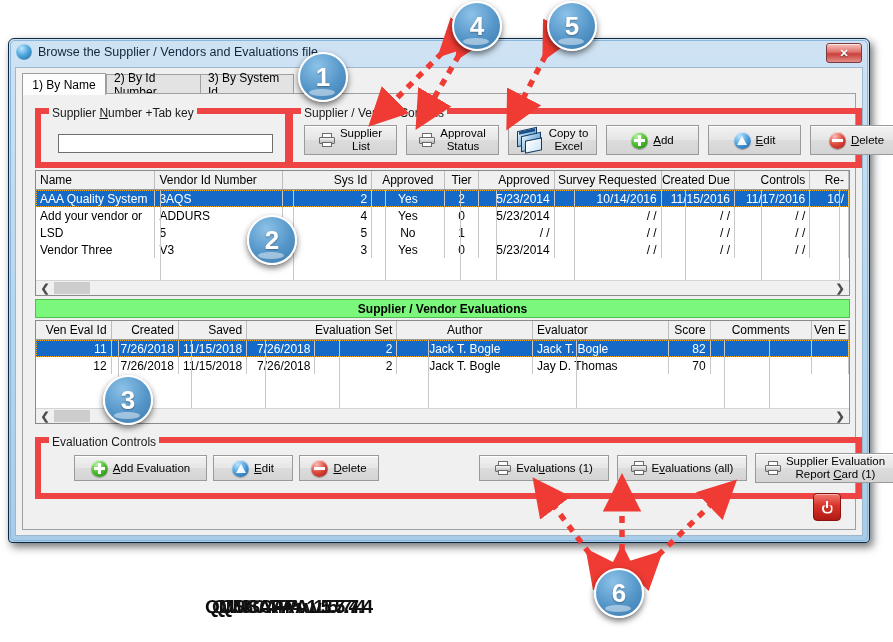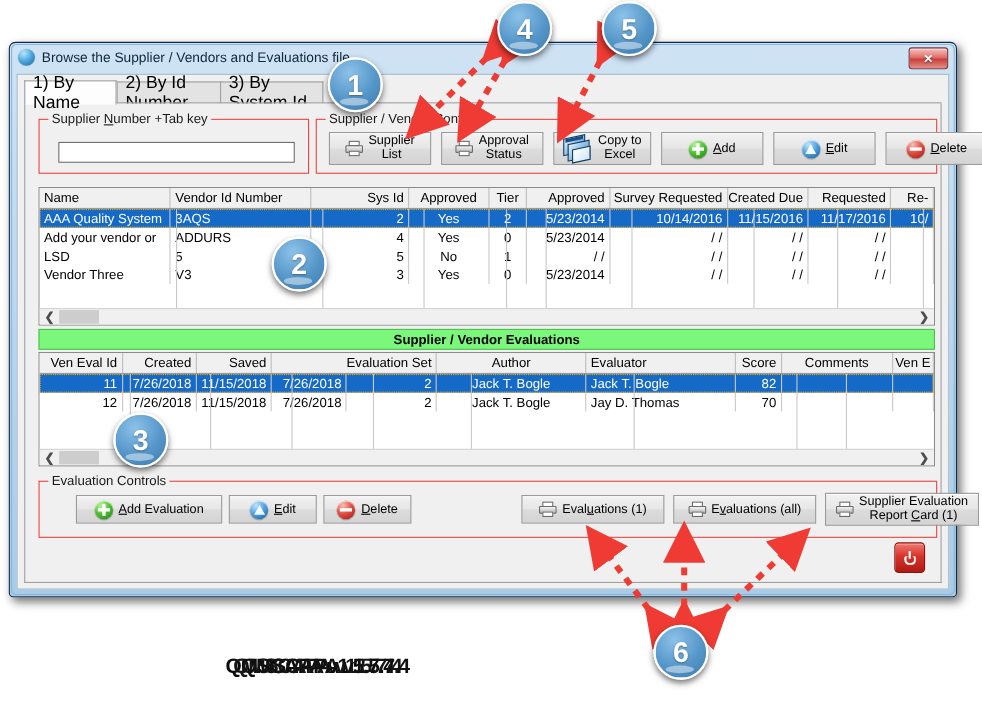--- a/index.html
+++ b/index.html
@@ -55,37 +55,37 @@
     position:absolute;left:6px;top:28px;right:6px;bottom:6px;
     background:#f0f0f0;border:1px solid #9fb7cb;
   }
   
   .tabstrip{
     position:absolute;left:6px;top:5px;right:6px;height:21px;
   }
   .tab{
     position:absolute;top:1px;height:20px;
     background:#e3e3e3;border:1px solid #a0a0a0;border-bottom:none;
-    font-size:16px;color:#000;
+    font-size:12px;color:#000;
     display:flex;align-items:center;justify-content:center;
     padding:0 7px;box-sizing:border-box;cursor:pointer;
   }
   .tab.sel{
     top:0;height:22px;background:#fdfdfd;border-color:#9d9d9d;
     z-index:3;font-weight:normal;
   }
   .tabline{
     position:absolute;left:6px;top:25px;right:6px;height:1px;background:#a0a0a0;z-index:1;
   }
   .tabpage{
     position:absolute;left:6px;top:26px;right:6px;bottom:5px;
     background:#f0f0f0;border:1px solid #a0a0a0;border-top:none;
   }
   
-  .grp{position:absolute;border:1px solid #ef4444;}
+  .grp{position:absolute;border:6px solid #ef4444;}
   .grp-cap{
     position:absolute;top:-8px;left:8px;background:#f0f0f0;
     padding:0 3px;font-size:12px;color:#1a1a1a;white-space:nowrap;
   }
   .u{text-decoration:underline;}
   
   .txtin{
     position:absolute;background:#fff;border:1px solid #6e6e6e;
     font-size:12px;color:#000;box-sizing:border-box;
   }
@@ -324,21 +324,21 @@
       <div class="gridbox" style="left:12px;top:76px;width:815px;height:126px;">
         <div class="ghead" id="sgHead">
             <div class="hc" style="width: 124px; justify-content: flex-start;">Name</div>
             <div class="hc" style="width: 133px; justify-content: flex-start;">Vendor Id Number</div>
             <div class="hc" style="width: 92px; justify-content: flex-end;">Sys Id</div>
             <div class="hc" style="width: 75px; justify-content: center;">Approved</div>
             <div class="hc" style="width: 36px; justify-content: center;">Tier</div>
             <div class="hc" style="width: 78px; justify-content: flex-end;">Approved</div>
             <div class="hc" style="width: 111px; justify-content: flex-end;">Survey Requested</div>
             <div class="hc" style="width: 76px; justify-content: flex-end;">Created Due</div>
-            <div class="hc" style="width: 78px; justify-content: flex-end;">Requested</div>
+            <div class="hc" style="width: 78px; justify-content: flex-end;">Controls</div>
             <div class="hc" style="width: 40px; justify-content: flex-end;">Re-</div>
             <div class="gfill"></div>
           </div>
         <div class="grows" id="sgRows">
             <div class="grow sel">
               <div class="gc" style="width: 124px;">AAA Quality System</div>
               <div class="gc" style="width: 133px;">3AQS</div>
               <div class="gc r" style="width: 92px;">2</div>
               <div class="gc c" style="width: 75px;">Yes</div>
               <div class="gc c" style="width: 36px;">2</div>

